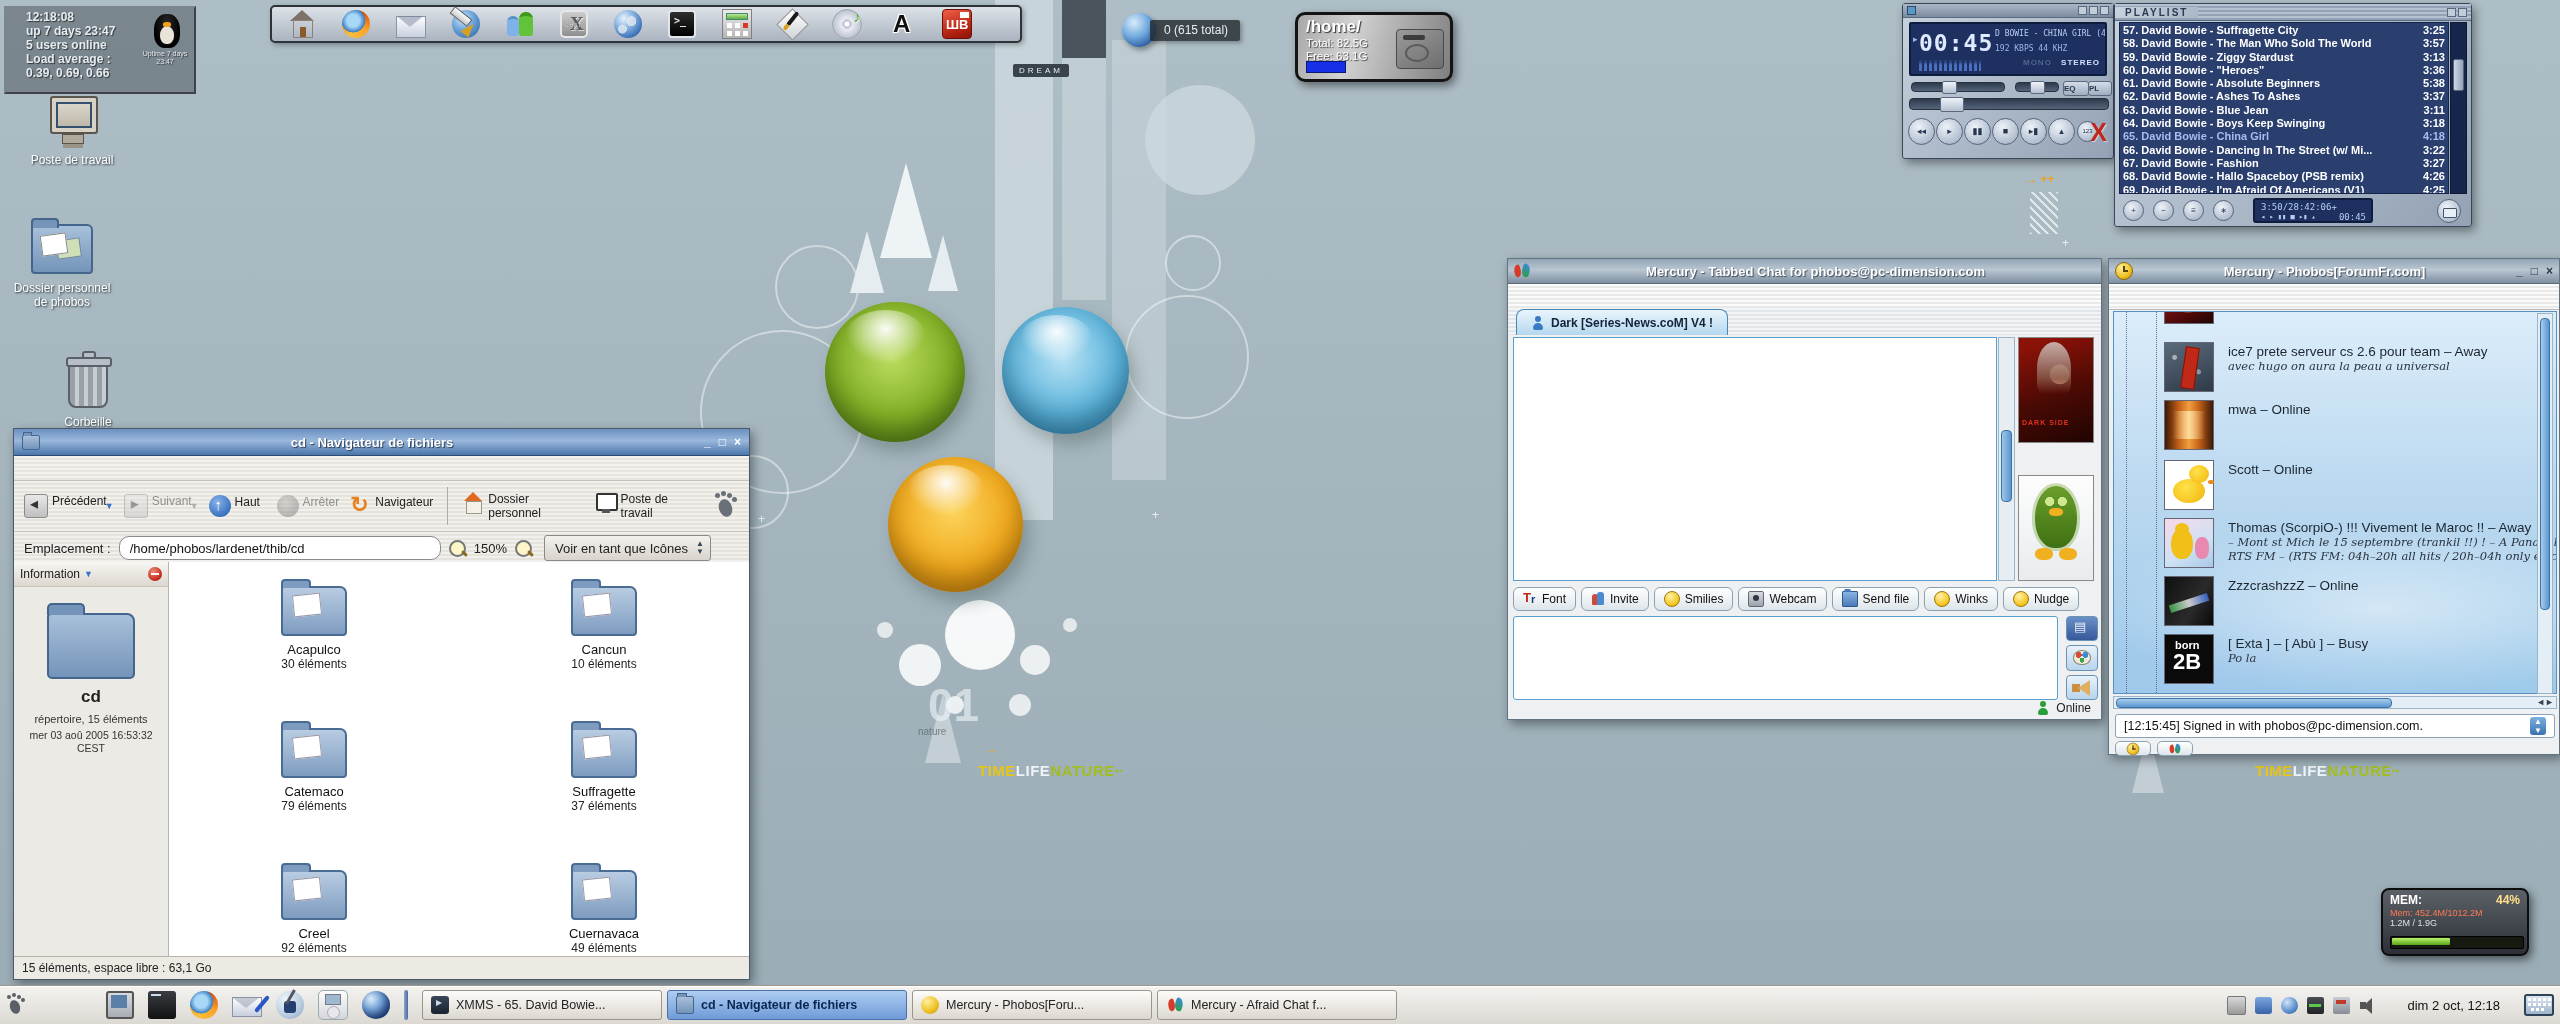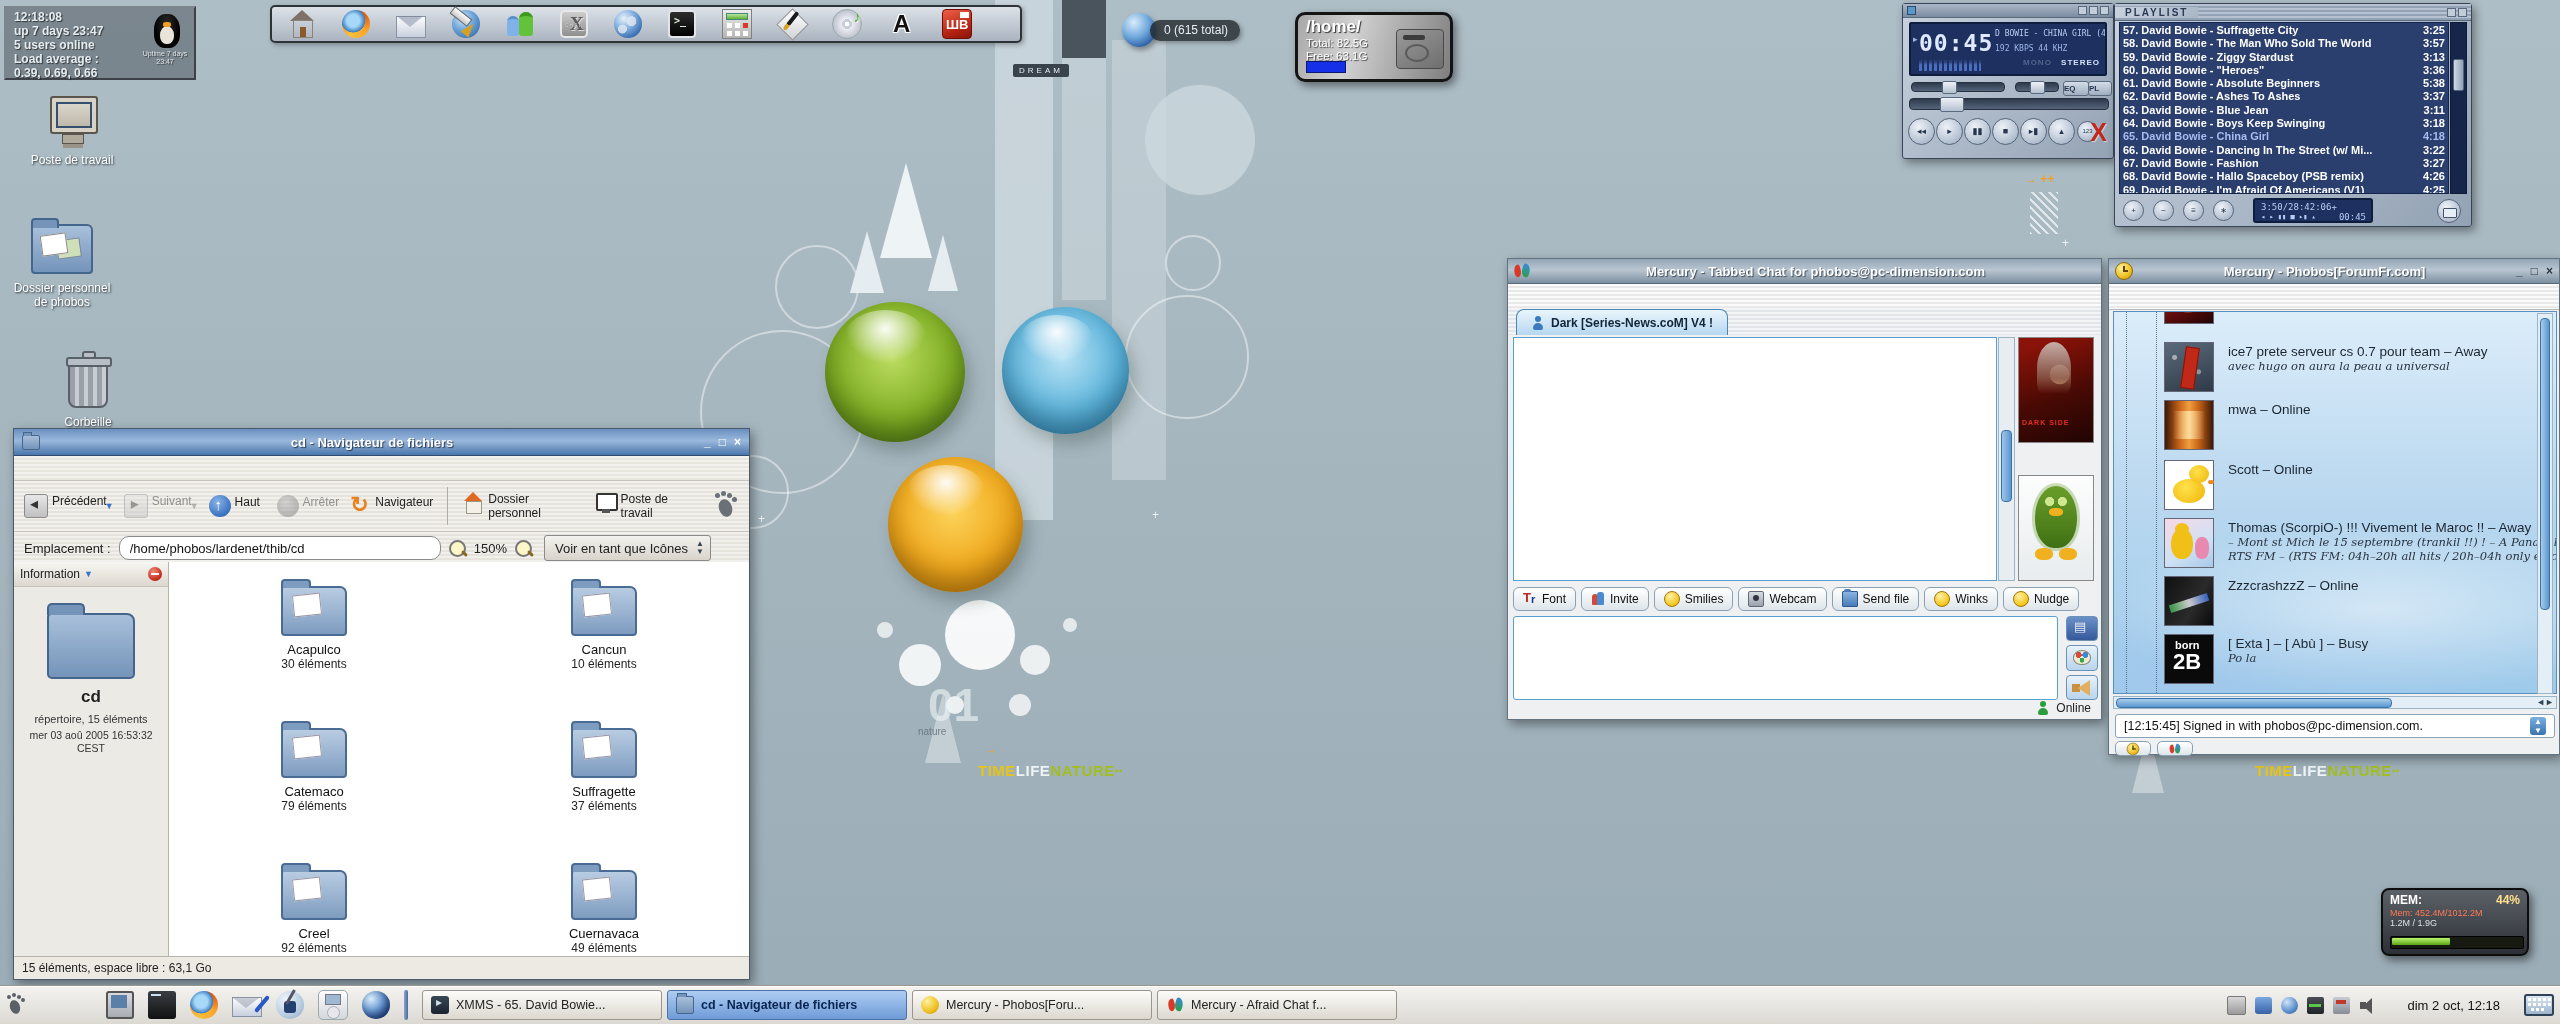--- a/index.html
+++ b/index.html
@@ -26,23 +26,23 @@
   .tln{font-weight:bold;font-size:15px;letter-spacing:.5px;white-space:nowrap;}
   .tln .t1{color:#e6c418;}.tln .t2{color:#eef3f6;}.tln .t3{color:#a2be1e;}
   .tln .dots{color:#a2be1e;font-size:10px;vertical-align:2px;}
   .wm01{font-size:46px;font-weight:bold;color:rgba(235,242,246,.65);}
   .wmword{font-size:10px;color:rgba(90,102,110,.75);}
   .warrow{color:#f0a020;font-weight:bold;font-size:12px;}
   .hatch{background:repeating-linear-gradient(45deg,rgba(255,255,255,.65) 0 2px,transparent 2px 6px);}
   .wplus{color:rgba(255,255,255,.8);font-size:12px;}
 
   
-  #sysmon{left:4px;top:6px;width:192px;height:74px;background:rgba(52,58,64,.42);
+  #sysmon{left:4px;top:6px;width:192px;height:88px;background:rgba(52,58,64,.42);
     border:2px solid #7d858c;border-right-color:#3c4248;border-bottom-color:#3c4248;
-    color:#e6edf1;font-size:12px;font-weight:bold;line-height:14px;padding:2px 8px;
+    color:#e6edf1;font-size:12px;font-weight:bold;line-height:14px;padding:2px 20px;
     text-shadow:1px 1px 1px rgba(0,0,0,.6);box-sizing:border-box;}
   .tux{position:absolute;right:14px;top:6px;width:26px;height:34px;
     background:radial-gradient(ellipse at 50% 30%,#2a2a2a,#000 70%);border-radius:45% 45% 40% 40%;}
   .tux::before{content:"";position:absolute;left:6px;top:12px;width:14px;height:18px;
     background:#e8e4da;border-radius:50% 50% 45% 45%;}
   .tux::after{content:"";position:absolute;left:9px;top:8px;width:8px;height:5px;
     background:#f0a020;border-radius:40%;}
   .tuxcap{position:absolute;right:4px;top:42px;width:50px;font-size:7px;line-height:8px;
     font-weight:normal;text-align:center;color:#dfe6ea;}
 
@@ -108,21 +108,21 @@
     border:1px solid #6e0e04;}
   .ic-red::before{content:"ШВ";position:absolute;left:3px;top:7px;font-size:13px;font-weight:900;color:#fff;}
   .ic-red::after{content:"";position:absolute;right:2px;top:2px;width:9px;height:6px;background:#fff;}
 
   
   #counter{left:1122px;top:13px;height:34px;display:flex;align-items:center;}
   .sphere{width:34px;height:34px;border-radius:50%;
     background:radial-gradient(circle at 35% 28%,#d8ecfa,#6fa8dc 45%,#2a5a9e 80%,#173a6e);
     box-shadow:2px 3px 5px rgba(0,0,0,.35);}
   #counter .pill{margin-left:-6px;background:rgba(30,36,40,.78);color:#e8eef2;font-size:12px;
-    padding:3px 12px 4px 14px;border-radius:10px;box-shadow:2px 2px 4px rgba(0,0,0,.3);}
+    padding:3px 12px 4px 14px;border-radius:2px;box-shadow:2px 2px 4px rgba(0,0,0,.3);}
   #homewidget{left:1295px;top:12px;width:158px;height:70px;border-radius:10px;border:3px solid #141414;
     background:linear-gradient(105deg,#a8a8a8,#d2d2d2 35%,#7e7e7e);box-shadow:3px 4px 8px rgba(0,0,0,.45);
     color:#fff;box-sizing:border-box;padding:2px 8px;}
   #homewidget .hw-title{font-size:17px;font-weight:bold;text-shadow:1px 1px 1px #333;}
   #homewidget .hw-line{font-size:11.5px;text-shadow:1px 1px 1px #444;line-height:13px;}
   #homewidget .hw-bar{position:absolute;left:8px;bottom:6px;width:38px;height:10px;background:#1530e8;
     border:1px solid #0a1870;}
   .hdd{position:absolute;right:6px;top:14px;width:46px;height:38px;border-radius:4px;
     background:linear-gradient(145deg,#9a9a9a,#6e6e6e);border:1px solid #4a4a4a;}
   .hdd::before{content:"";position:absolute;left:6px;top:5px;width:22px;height:5px;background:#3c3c3c;border-radius:2px;}
@@ -900,21 +900,21 @@
           <span class="av av-red2"></span>
           <span class="ctxt">
             
             
             
           </span>
         </div>
         <div class="crow" style="top: 30px;">
           <span class="av av-levis"></span>
           <span class="ctxt">
-            <div class="cname">ice7 prete serveur cs 0.7 pour team – Away</div>
+            <div class="cname">ice7 prete serveur cs 2.6 pour team – Away</div>
             <div class="csub">avec hugo on aura la peau a universal</div>
 
           </span>
         </div>
         <div class="crow" style="top: 88px;">
           <span class="av av-hall"></span>
           <span class="ctxt">
             <div class="cname">mwa – Online</div>
 
           </span>

